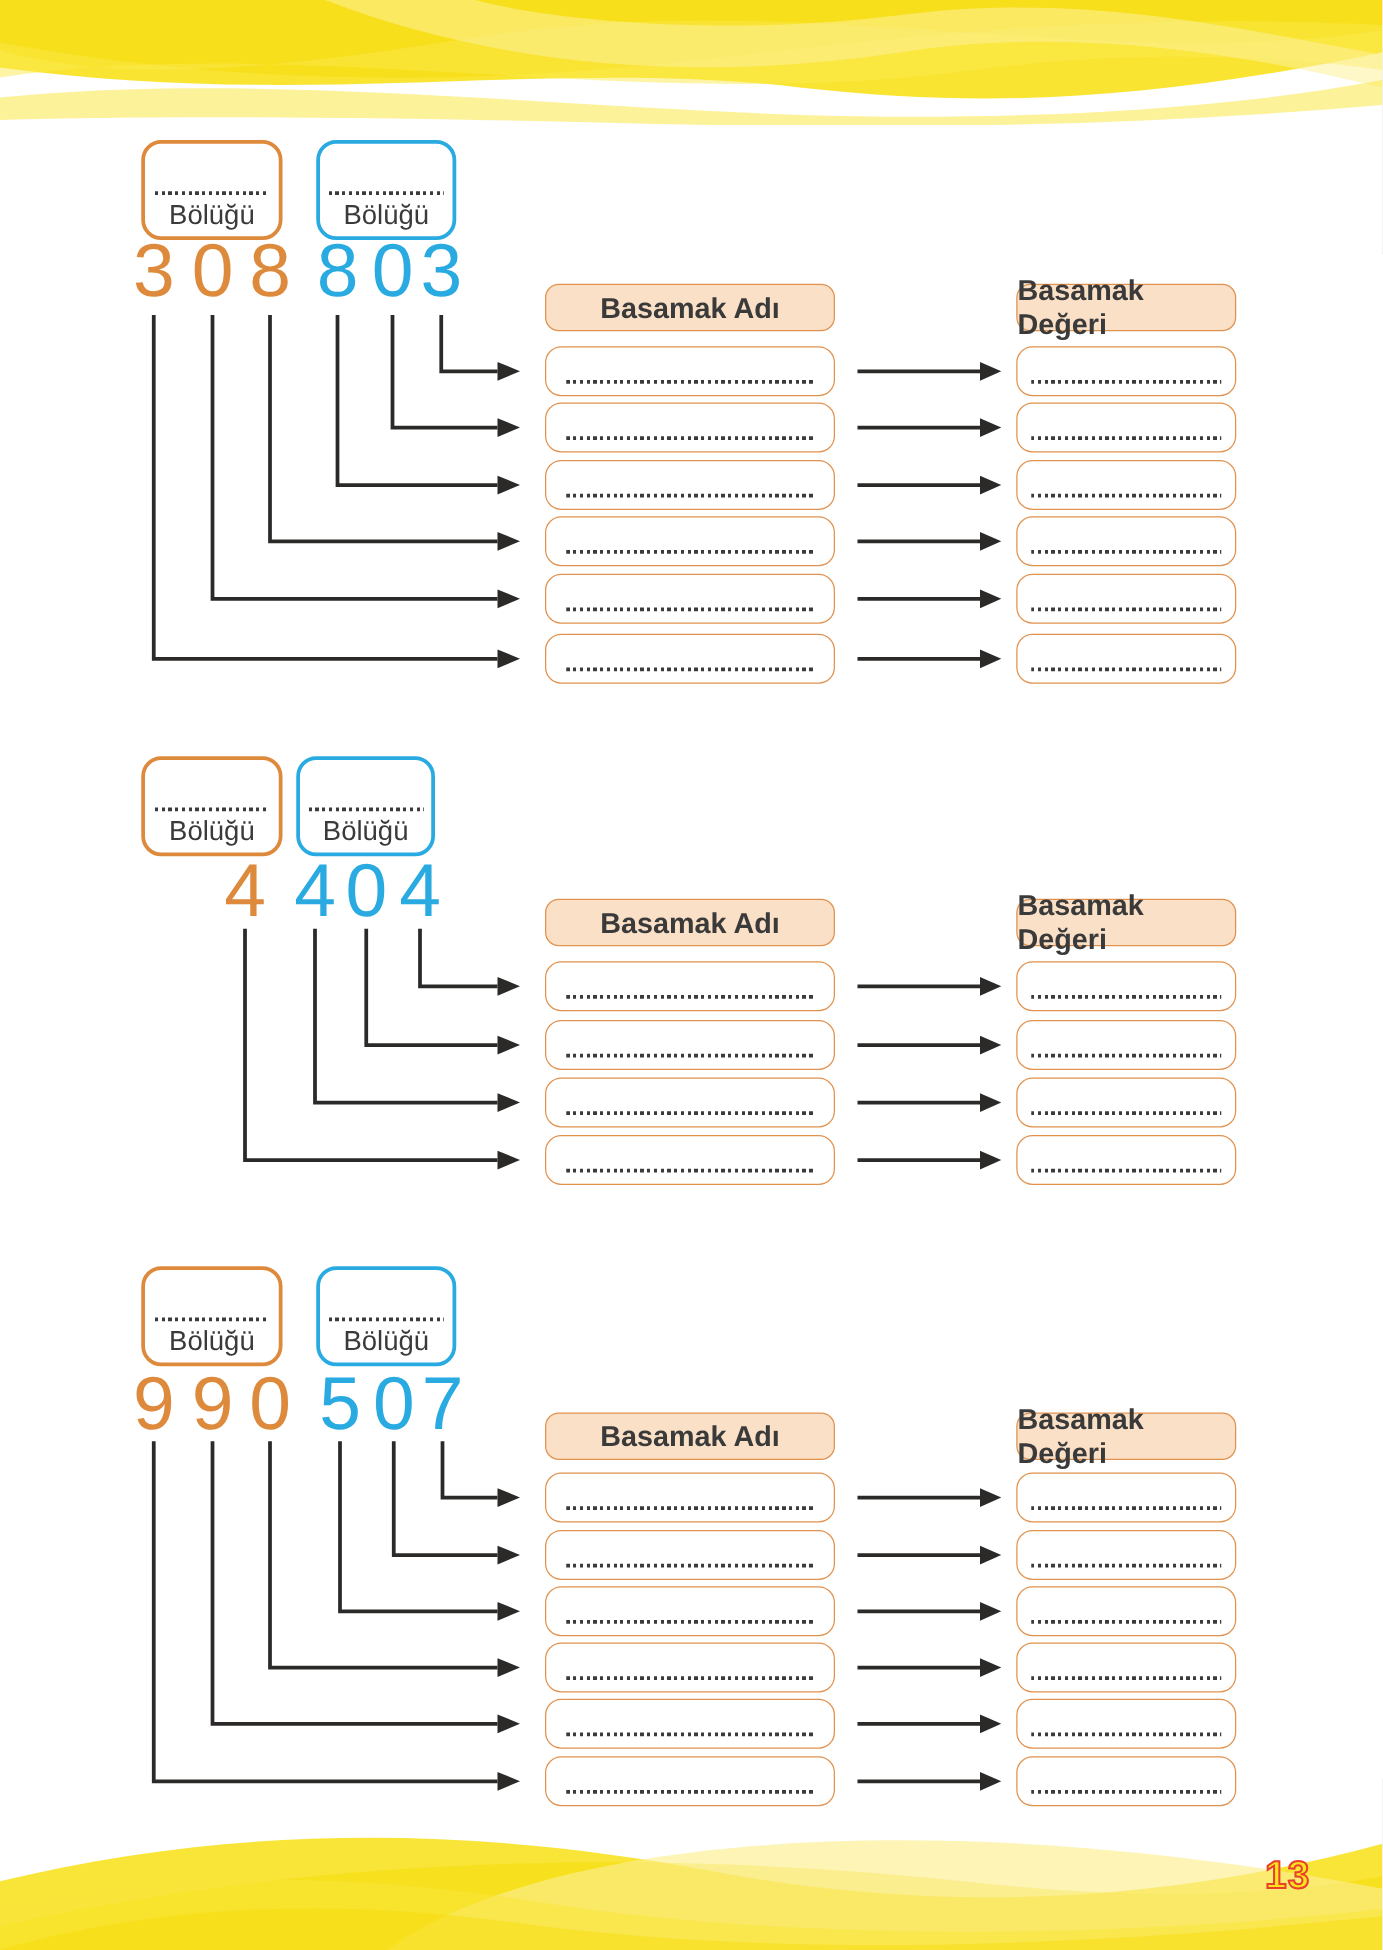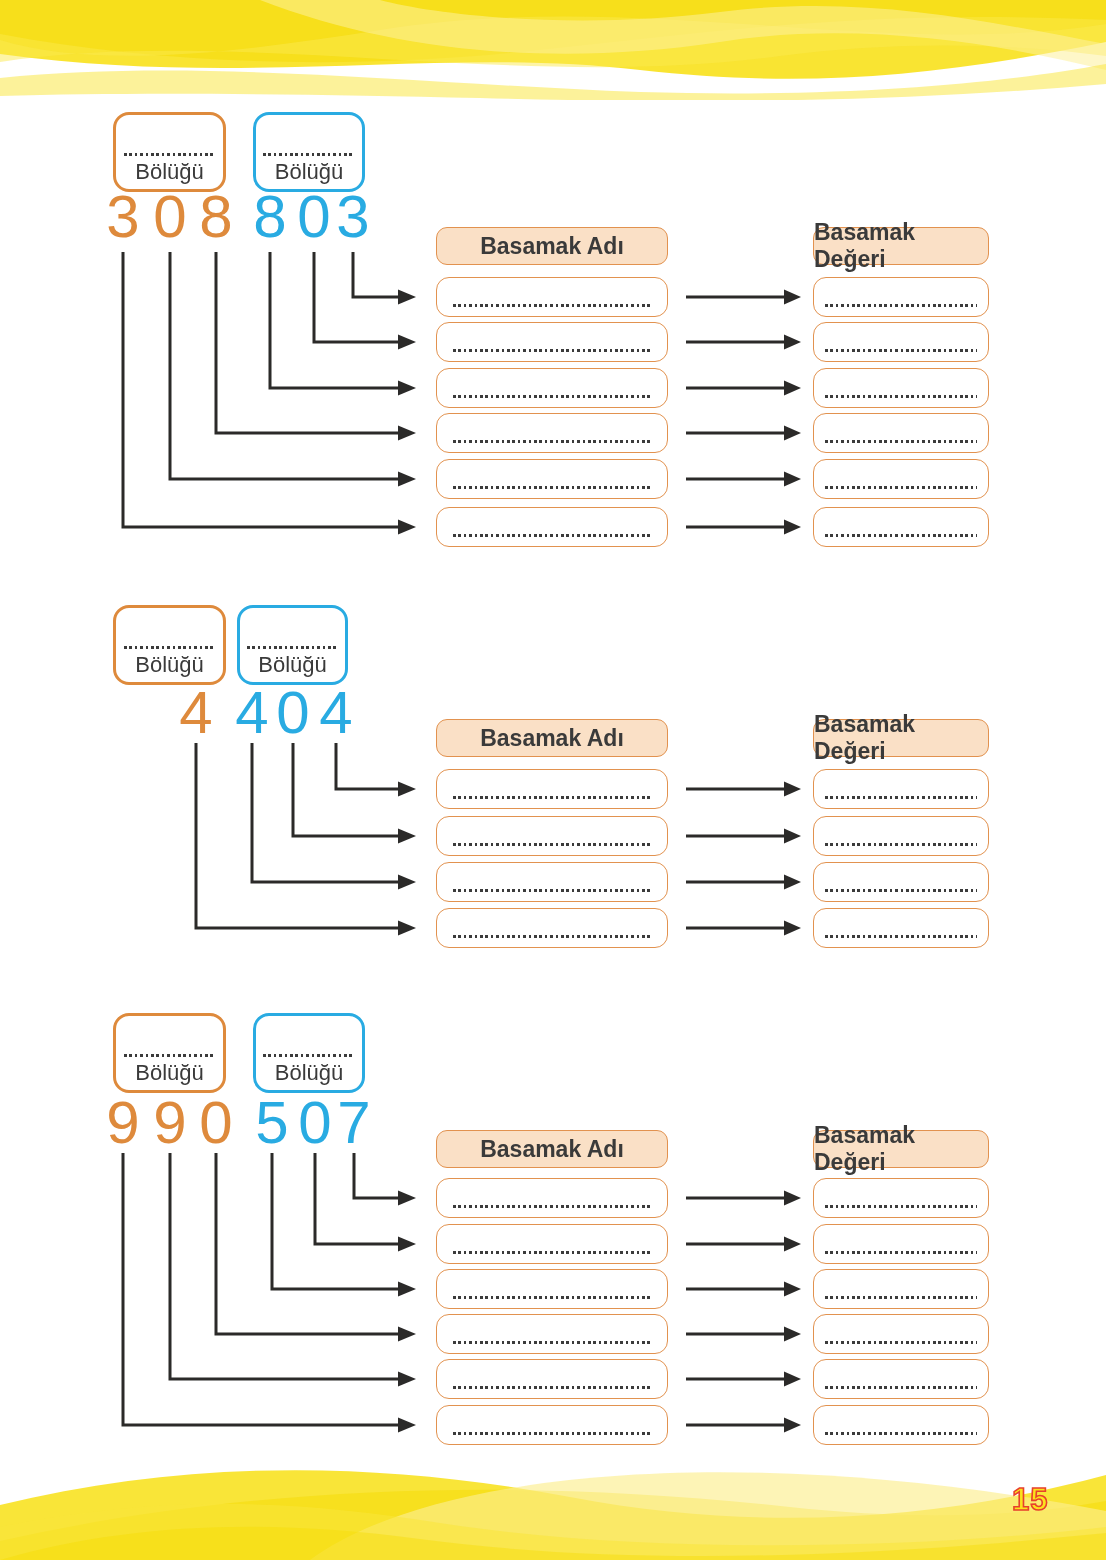--- a/index.html
+++ b/index.html
@@ -291,14 +291,14 @@
     </div>
 
   <svg class="wave bottom" viewBox="0 0 1106 105" preserveAspectRatio="none">
     <path d="M0,50 C190,4 380,6 570,42 C770,80 950,62 1106,20 V105 H0 Z" fill="#F8E11C" opacity="0.88"></path>
     <path d="M0,86 C250,30 520,22 790,52 C910,65 1020,62 1106,46 V105 H0 Z" fill="#F5D900" opacity="0.45"></path>
     <path d="M310,105 C430,16 740,-14 1106,56 V105 Z" fill="#FCEE8F" opacity="0.65"></path>
     <path d="M0,72 C150,42 280,42 440,68 C620,96 880,98 1106,72 V105 H0 Z" fill="#FAE63A" opacity="0.55"></path>
     <path d="M0,105 C120,70 260,62 420,84 C600,108 800,104 1000,88 L1106,78 V105 Z" fill="#F6DC00" opacity="0.4"></path>
   </svg>
 
-  <span class="page-number">15</span>
+  <span class="page-number">13</span>
 </div>
 
 </body></html>

